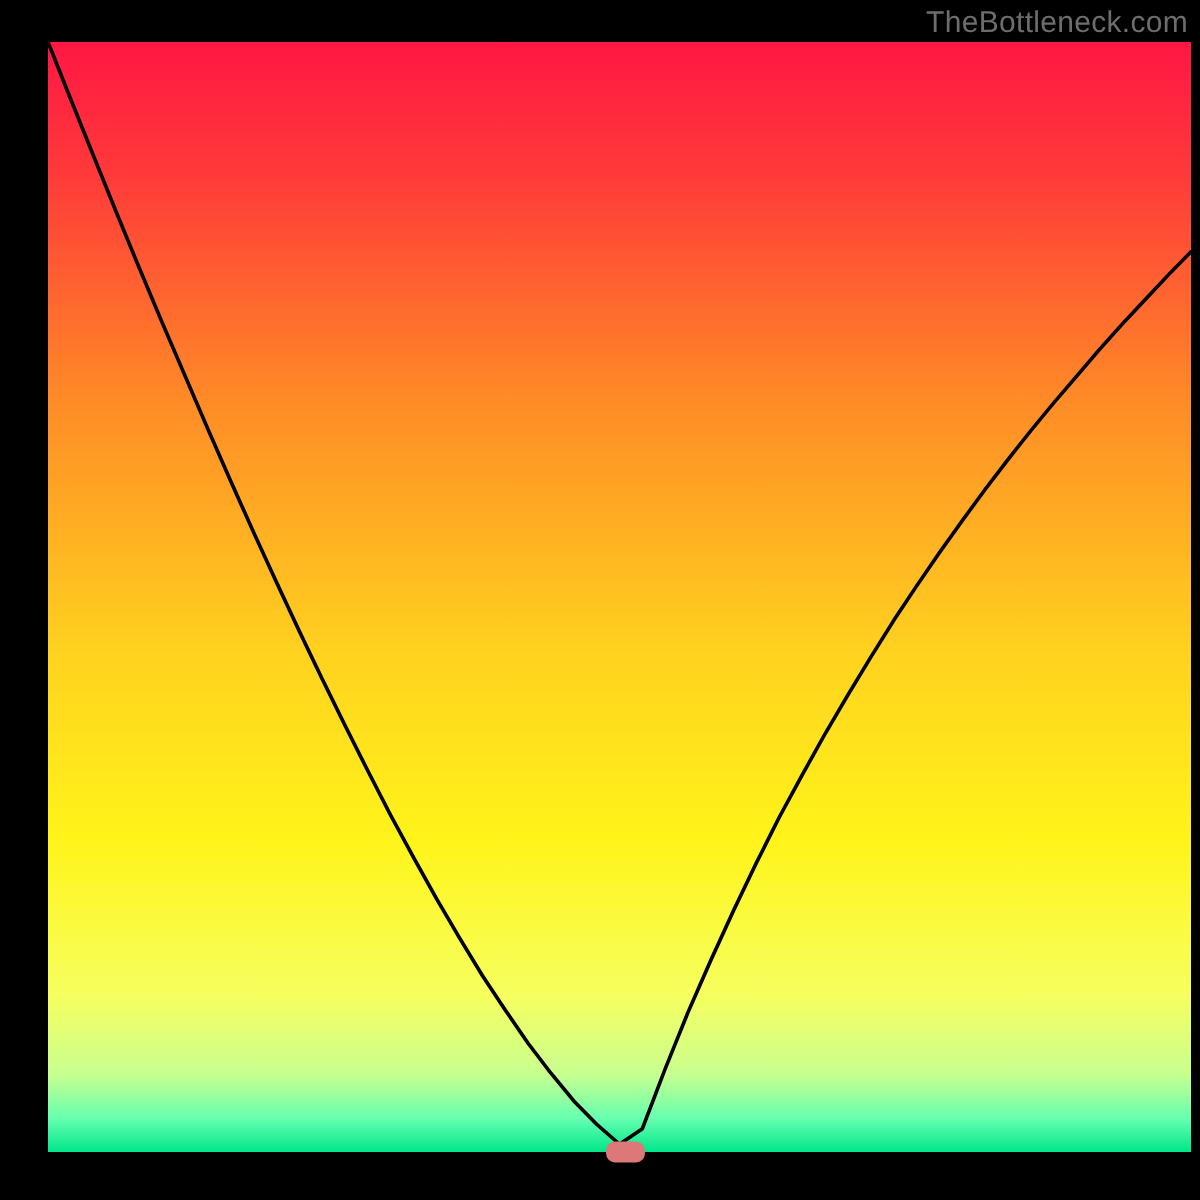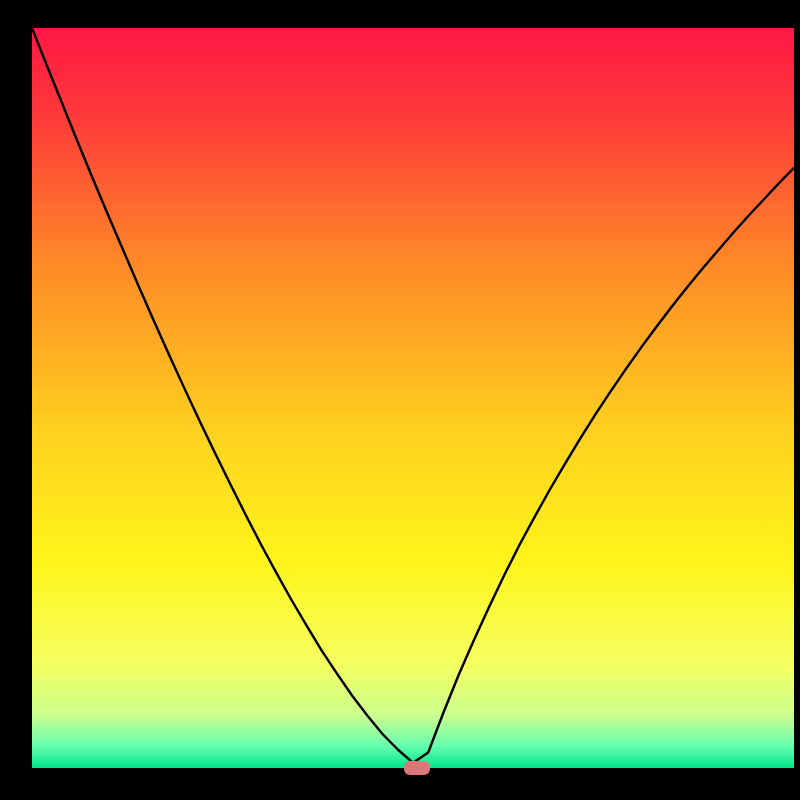--- a/index.html
+++ b/index.html
@@ -46,20 +46,21 @@
     border-radius: 6px;
     background: #dd7878;
     transform: translate(-50%, -50%);
   }
 </style>
 </head>
 <body>
 
 <div class="chart-wrap">
 
+  <div class="title-text">TheBottleneck.com</div>
 
   <div class="plot-area" id="plot-area" style="left: 32px; top: 28px; width: 762px; height: 740px;">
     <div class="gradient-bg" id="gradient-bg" style="background: linear-gradient(rgb(255, 23, 68) 0%, rgb(255, 58, 58) 12%, rgb(255, 138, 39) 32%, rgb(255, 210, 31) 55%, rgb(255, 244, 26) 72%, rgb(246, 255, 96) 86%, rgb(200, 255, 143) 93%, rgb(102, 255, 176) 97%, rgb(0, 230, 138) 100%);"></div>
     <svg class="curve-svg" id="curve-svg" viewBox="0 0 1000 1000" preserveAspectRatio="none">
       <path id="curve-path" fill="none" stroke="#000" stroke-width="3.2" stroke-linejoin="round" stroke-linecap="round" d="M0.00 0.00 L20.00 52.00 L40.00 103.00 L60.00 154.00 L80.00 204.00 L100.00 253.00 L120.00 301.00 L140.00 349.00 L160.00 396.00 L180.00 442.00 L200.00 487.00 L220.00 531.00 L240.00 574.00 L260.00 616.00 L280.00 657.00 L300.00 697.00 L320.00 735.00 L340.00 772.00 L360.00 807.00 L380.00 841.00 L400.00 872.00 L420.00 902.00 L440.00 929.00 L460.00 954.00 L480.00 975.00 L500.00 993.00 L520.00 979.00 L540.00 925.00 L560.00 874.00 L580.00 827.00 L600.00 782.00 L620.00 739.00 L640.00 698.00 L660.00 660.00 L680.00 623.00 L700.00 588.00 L720.00 554.00 L740.00 521.00 L760.00 490.00 L780.00 460.00 L800.00 431.00 L820.00 403.00 L840.00 376.00 L860.00 350.00 L880.00 325.00 L900.00 301.00 L920.00 277.00 L940.00 254.00 L960.00 232.00 L980.00 210.00 L1000.00 189.00"></path>
     </svg>
     <div class="marker" id="marker" style="left: 50.5%; top: 100%; background: rgb(221, 120, 120);"></div>
   </div>
 
 </div>

